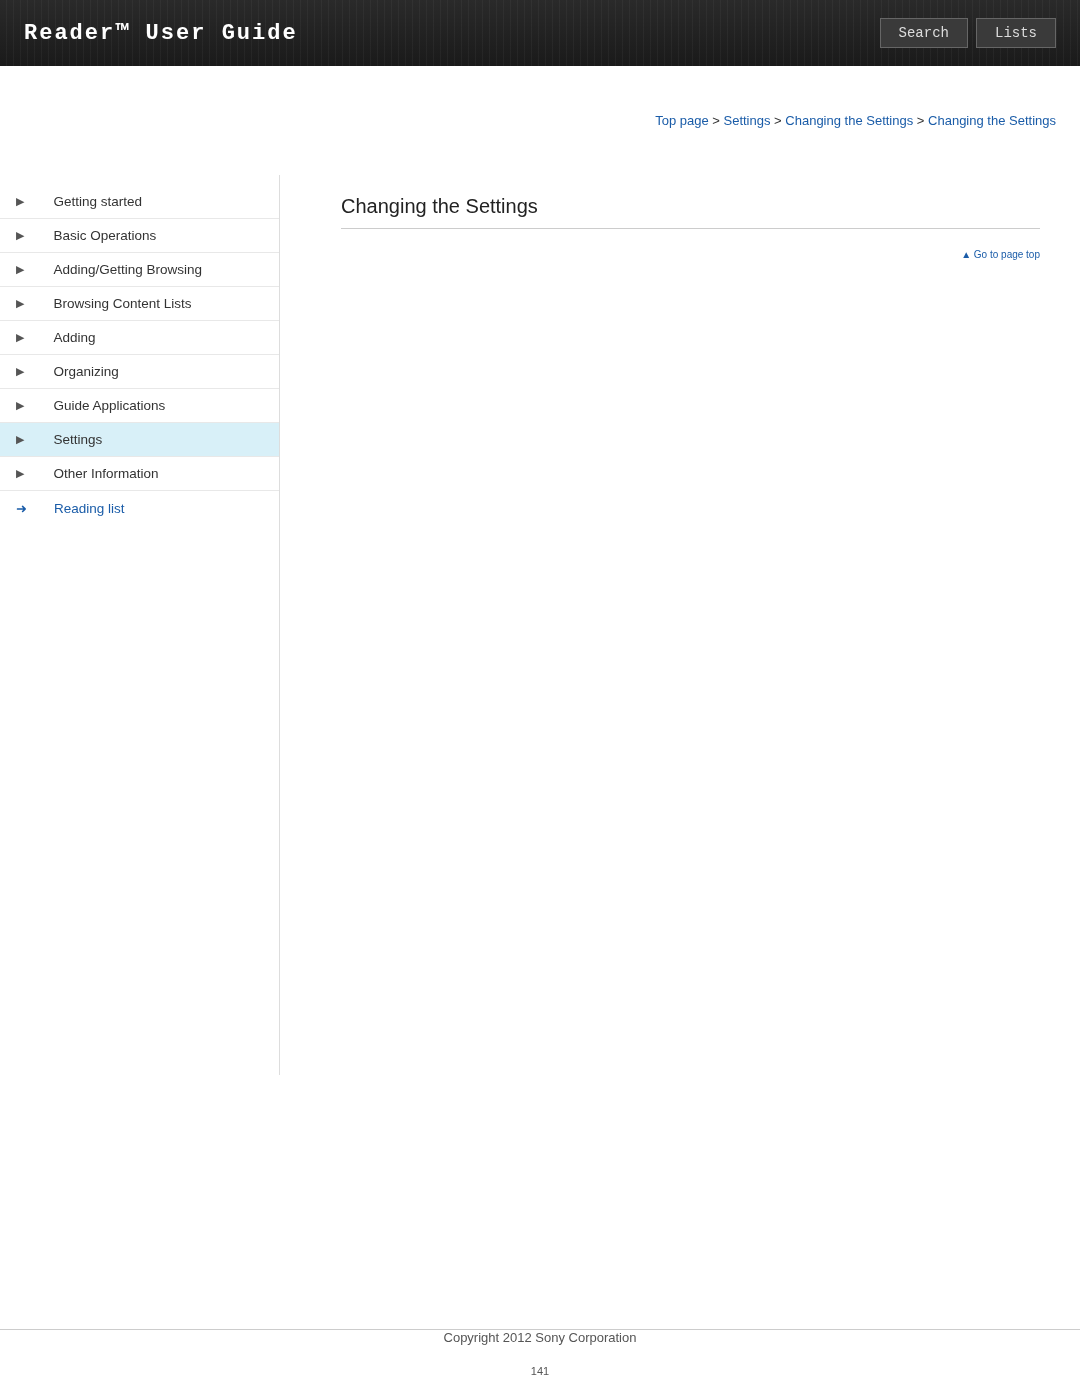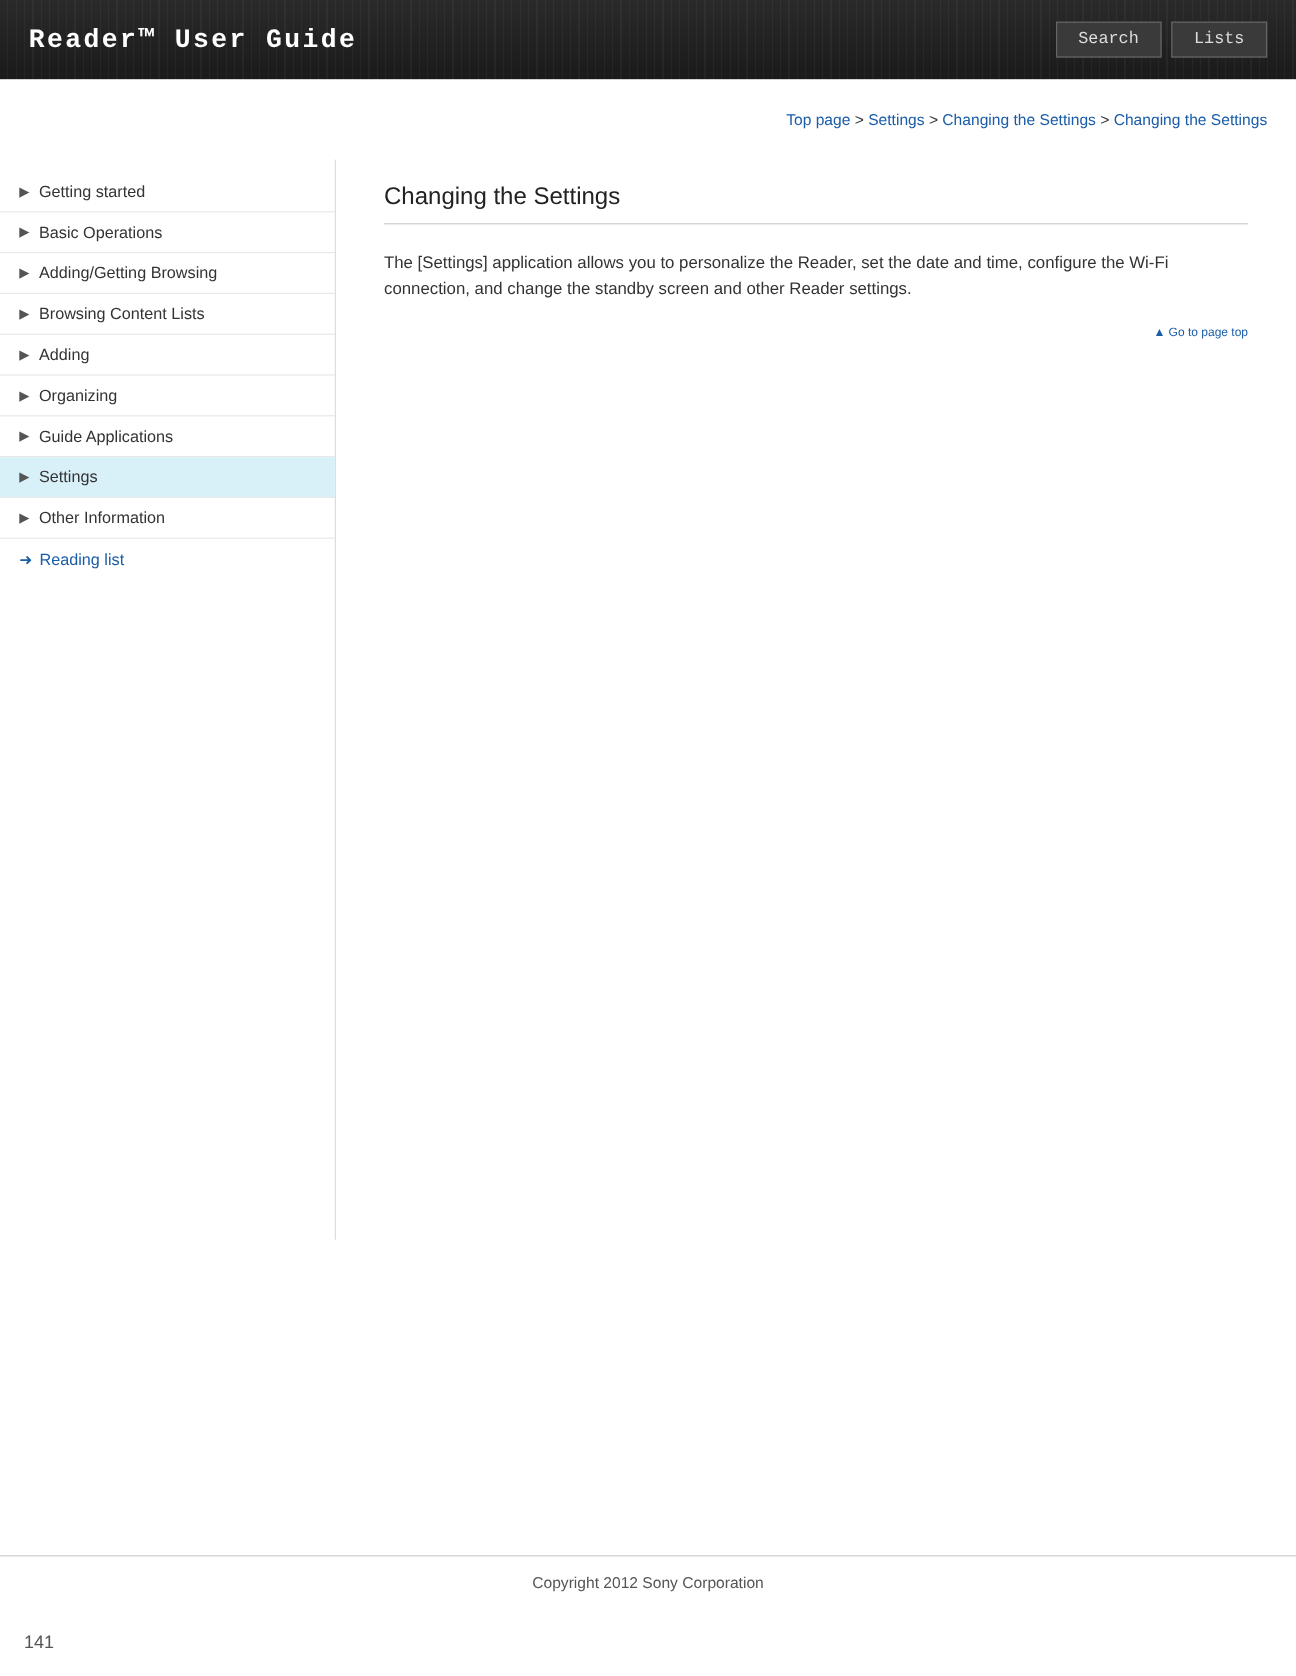--- a/index.html
+++ b/index.html
@@ -1,15 +1,15 @@
 <!DOCTYPE html>
 <html><head>
   <meta charset="utf-8">
   <style>
-    * { margin: 0; padding: 0; box-sizing: border-box; }
+    * { margin: 0; padding: 0; box-sizing: border-box; gap: 21px; }
     body {
       font-family: Arial, sans-serif;
       font-size: 14px;
       background: #fff;
       color: #333;
       width: 1080px;
       min-height: 1397px;
     }
 
     
@@ -150,30 +150,29 @@
     }
     .go-to-top a {
       color: #1a5ca8;
       text-decoration: none;
     }
 
     
     .footer {
       border-top: 1px solid #ccc;
       text-align: center;
-      padding: 14px;
       font-size: 13px;
       color: #555;
       margin-top: auto;
     }
 
     .page-number {
-      text-align: left;
+      text-align: center;
       padding: 20px;
-      font-size: 15px;
+      font-size: 11px;
       color: #555;
     }
 
     .outer-wrapper {
       display: flex;
       flex-direction: column;
       min-height: 1397px;
     }
 
     .content-section {
@@ -248,21 +247,20 @@
         </div>
 
         <a class="contents-link" href="#">
           <span class="arrow-right">➜</span>
           <span>Reading list</span>
         </a>
       </div>
 
       <div class="content-area">
         <h1 class="page-heading">Changing the Settings</h1>
-        <p class="content-text">The [Settings] application allows you to personalize the Reader, set the date and time, configure the Wi-Fi connection, and change the standby screen and other Reader settings.</p>
         <div class="go-to-top">
           <a href="#">▲ Go to page top</a>
         </div>
       </div>
 
     </div>
   </div>
 
   <div style="margin-top: auto;">
     <div class="footer">

